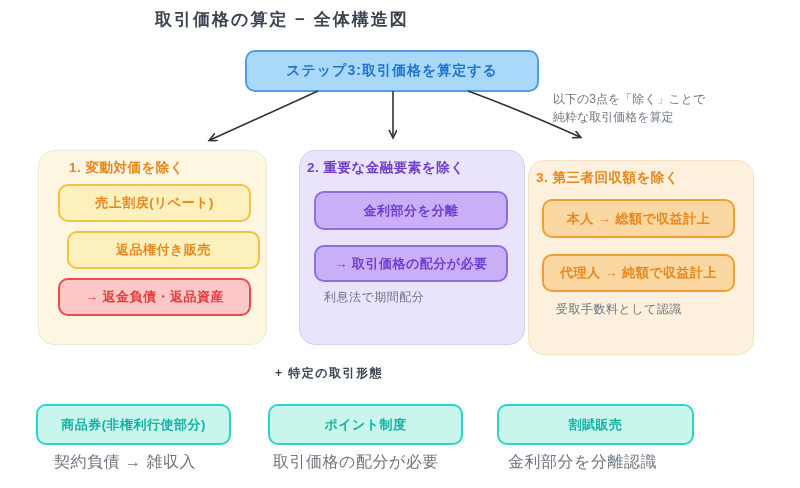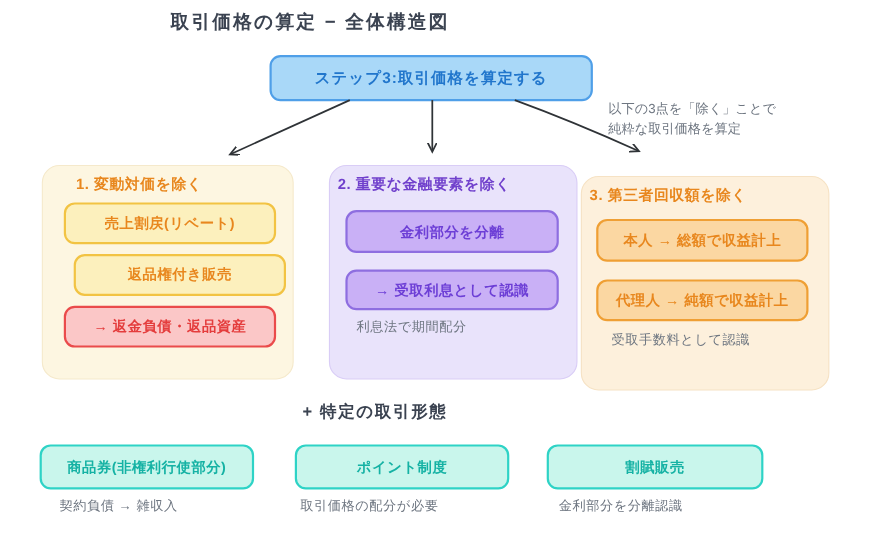--- a/index.html
+++ b/index.html
@@ -37,24 +37,24 @@
   .node-red{background:#fbc7c7;border-color:#ea4b4b;color:#e43d3d;}
   .node-purple{background:#c9b0f6;border-color:#8e6ee0;color:#6d3fd6;}
   .node-orange{background:#fbd7a2;border-color:#ef9f34;color:#e8871e;}
   .node-teal{background:#c9f6ec;border-color:#2ed3c6;color:#15b2a4;}
   .title-orange{color:#e8871e;}
   .title-purple{color:#7040cc;}
   .note{
     position:absolute;color:#6e7681;font-size:12px;white-space:nowrap;letter-spacing:0.5px;font-family:Liberation Mono, monospace;
   }
   .special-heading{
-    font-size:15px;font-weight:bold;color:#3b4351;letter-spacing:1.5px;white-space:nowrap;
+    font-size:12px;font-weight:bold;color:#3b4351;letter-spacing:1.5px;white-space:nowrap;
   }
   .caption{
-    color:#6e7681;font-size:12px;white-space:nowrap;letter-spacing:0.5px;
+    color:#6e7681;font-size:16px;white-space:nowrap;letter-spacing:0.5px;
   }
   svg.overlay{position:absolute;left:0;top:0;pointer-events:none;}
 </style>
 </head>
 <body>
 
 <div class="canvas">
 
   <div class="abs page-title" style="left:155px;top:8px;">取引価格の算定 − 全体構造図</div>
 
@@ -98,21 +98,21 @@
       <span>→ 返金負債・返品資産</span>
     </div>
   </div>
 
   <div class="abs section sec2" style="left:299px;top:150px;width:224px;height:193px;">
     <div class="sec-title title-purple" style="left:7px;top:8px;">2. 重要な金融要素を除く</div>
     <div class="node node-purple" style="left:14px;top:40px;width:190px;height:35px;">
       <span>金利部分を分離</span>
     </div>
     <div class="node node-purple" style="left:14px;top:94px;width:190px;height:33px;">
-      <span>→ 受取利息として認識</span>
+      <span>→ 取引価格の配分が必要</span>
     </div>
     <div class="note" style="left:24px;top:138px;">利息法で期間配分</div>
   </div>
 
   <div class="abs section sec3" style="left:528px;top:137px;width:224px;height:193px;margin-top:23px;">
     <div class="sec-title title-orange" style="left:7px;top:8px;">3. 第三者回収額を除く</div>
     <div class="node node-orange" style="left:13px;top:38px;width:189px;height:35px;">
       <span>本人 → 総額で収益計上</span>
     </div>
     <div class="node node-orange" style="left:13px;top:93px;width:189px;height:34px;">

